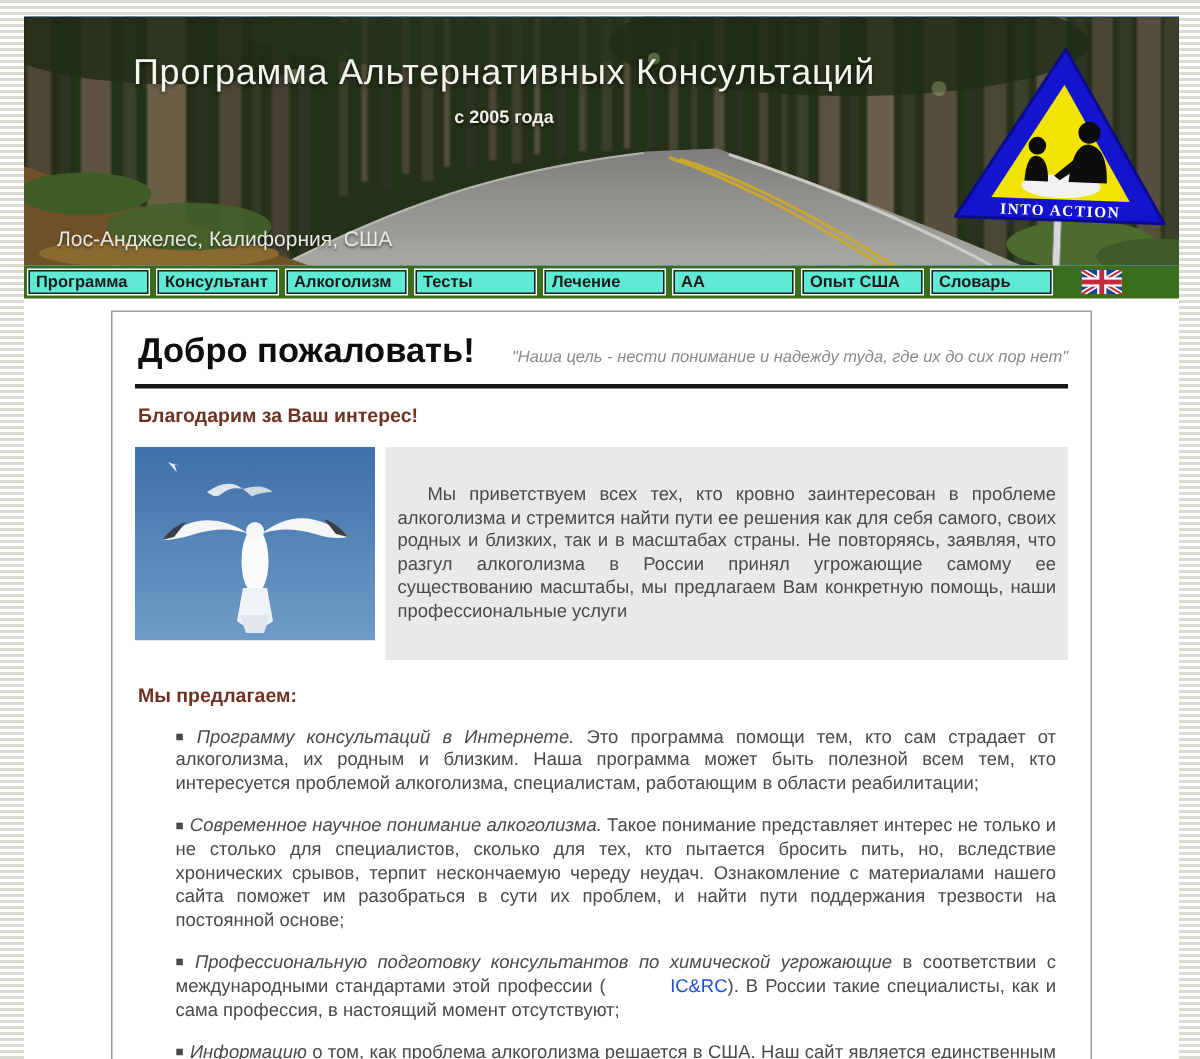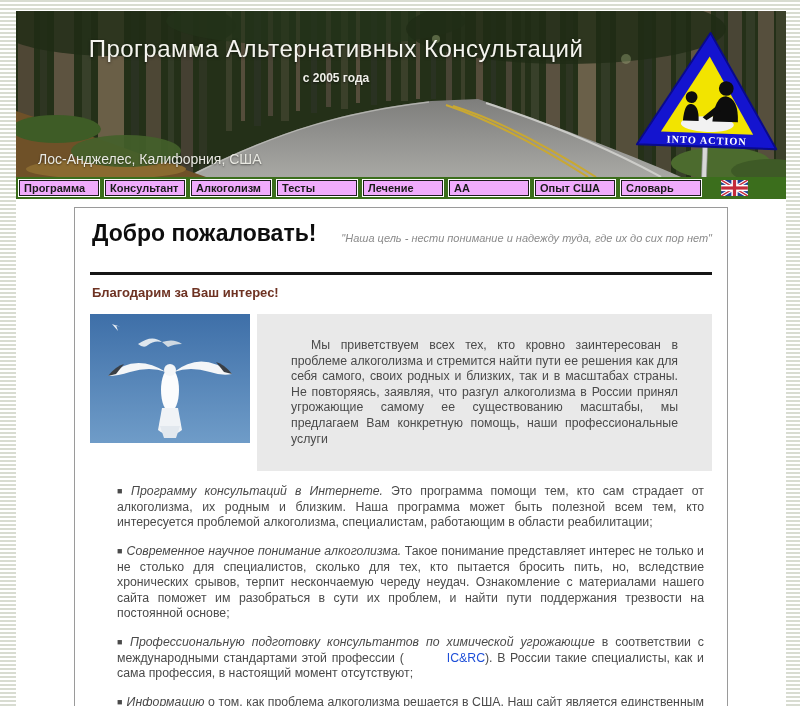--- a/index.html
+++ b/index.html
@@ -15,37 +15,37 @@
   .hero-title{position:absolute;top:24px;left:0;width:640px;text-align:center;color:#f4f4ee;
     font-size:24px;letter-spacing:.5px;text-shadow:0 1px 3px rgba(0,0,0,.55);}
   .hero-sub{position:absolute;top:60px;left:0;width:640px;text-align:center;color:#efefe8;
     font-size:12px;font-weight:bold;text-shadow:0 1px 2px rgba(0,0,0,.55);}
   .hero-loc{position:absolute;left:22px;bottom:10px;color:#e9e9e2;font-size:14px;
     text-shadow:0 1px 2px rgba(0,0,0,.5);}
   .sign{position:absolute;top:16px;right:4px;width:148px;height:162px;}
   
   .nav{width:770px;height:22px;background:#3b6e1c;display:flex;align-items:center;
     padding:0;box-sizing:border-box;}
-  .tab{width:80px;height:16px;background:#f0abfc;border:1px solid #1c1c1c;
+  .tab{width:80px;height:16px;background:#5eead4;border:1px solid #1c1c1c;
     box-shadow:0 0 0 1px #ffffff;margin-left:6px;box-sizing:border-box;cursor:pointer;
     display:flex;align-items:center;}
   .tab:first-child{margin-left:3px;}
   .tab span{font-size:11px;font-weight:bold;color:#1a1a1a;padding-left:4px;white-space:nowrap;}
   .flag{margin-left:20px;width:27px;height:16px;display:block;cursor:pointer;}
   
   .content-box{margin:8px auto 0;width:654px;box-sizing:border-box;border:1px solid #9a9a9a;
     min-height:500px;padding:10px 15px 0;background:#ffffff;}
   .h1-row{display:flex;justify-content:space-between;align-items:flex-start;}
-  .welcome{font-size:23px;font-weight:bold;color:#0d0d0d;margin:2px 0 16px 2px;letter-spacing:0;}
+  .welcome{font-size:23px;font-weight:bold;color:#0d0d0d;margin:2px 0 0 2px;letter-spacing:0;}
   .quote{font-size:11px;font-style:italic;color:#8a8a8a;margin-top:14px;white-space:nowrap;}
   .rule{border:none;border-top:3px solid #161616;margin:9px 0 10px;}
   .thanks{color:#6e3222;font-weight:bold;font-size:13px;margin:2px 0 14px 2px;}
   .media-row{display:flex;margin:0 0 12px 0;}
   .gull{width:160px;height:129px;flex:none;display:block;}
-  .intro-box{background:#e9e9e9;margin-left:7px;flex:1;padding:24px 34px;box-sizing:border-box;
+  .intro-box{background:#e9e9e9;margin-left:7px;flex:1;padding:24px 8px;box-sizing:border-box;
     font-size:12.3px;color:#4a4a4a;text-align:justify;line-height:15.6px;}
   .intro-box p{margin:0;text-indent:20px;}
   .offer{color:#6e3222;font-weight:bold;font-size:13px;margin:16px 0 2px 2px;}
   .bullets{margin:0 8px 0 27px;}
   .bullet{font-size:12.3px;color:#4a4a4a;text-align:justify;line-height:15.6px;margin:13px 0 0 0;}
   .bullet .marker{font-size:9px;margin-right:4px;vertical-align:1px;}
   .bullet i{font-style:italic;}
   .bullet a{color:#1d4ed8;text-decoration:none;cursor:pointer;padding-left:43px;}
 </style>
 </head>
@@ -216,20 +216,21 @@
           <path d="M72,94 L88,94 L92,116 Q80,126 68,116 Z" fill="#f0f3f6"></path>
           <path d="M70,112 L90,112 L86,124 L74,124 Z" fill="#e2e8ee"></path>
           <circle cx="80" cy="56" r="6" fill="#f4f6f8"></circle>
         </g>
       </svg>
       <div class="intro-box">
         <p>Мы приветствуем всех тех, кто кровно заинтересован в проблеме алкоголизма и стремится найти пути ее решения как для себя самого, своих родных и близких, так и в масштабах страны. Не повторяясь, заявляя, что разгул алкоголизма в России принял угрожающие самому ее существованию масштабы, мы предлагаем Вам конкретную помощь, наши профессиональные услуги</p>
       </div>
     </div>
 
+    <div class="offer">Мы предлагаем:</div>
 
     <div class="bullets">
       <p class="bullet">
         <span class="marker">■</span><i>Программу консультаций в Интернете.</i><span> Это программа помощи тем, кто сам страдает от алкоголизма, их родным и близким. Наша программа может быть полезной всем тем, кто интересуется проблемой алкоголизма, специалистам, работающим в области реабилитации;</span>
       </p>
       <p class="bullet">
         <span class="marker">■</span><i>Современное научное понимание алкоголизма.</i><span> Такое понимание представляет интерес не только и не столько для специалистов, сколько для тех, кто пытается бросить пить, но, вследствие хронических срывов, терпит нескончаемую череду неудач. Ознакомление с материалами нашего сайта поможет им разобраться в сути их проблем, и найти пути поддержания трезвости на постоянной основе;</span>
       </p>
       <p class="bullet">
         <span class="marker">■</span><i>Профессиональную подготовку консультантов по химической угрожающие</i><span> в соответствии с международными стандартами этой профессии (</span><a>IC&amp;RC</a><span>). В России такие специалисты, как и сама профессия, в настоящий момент отсутствуют;</span>

